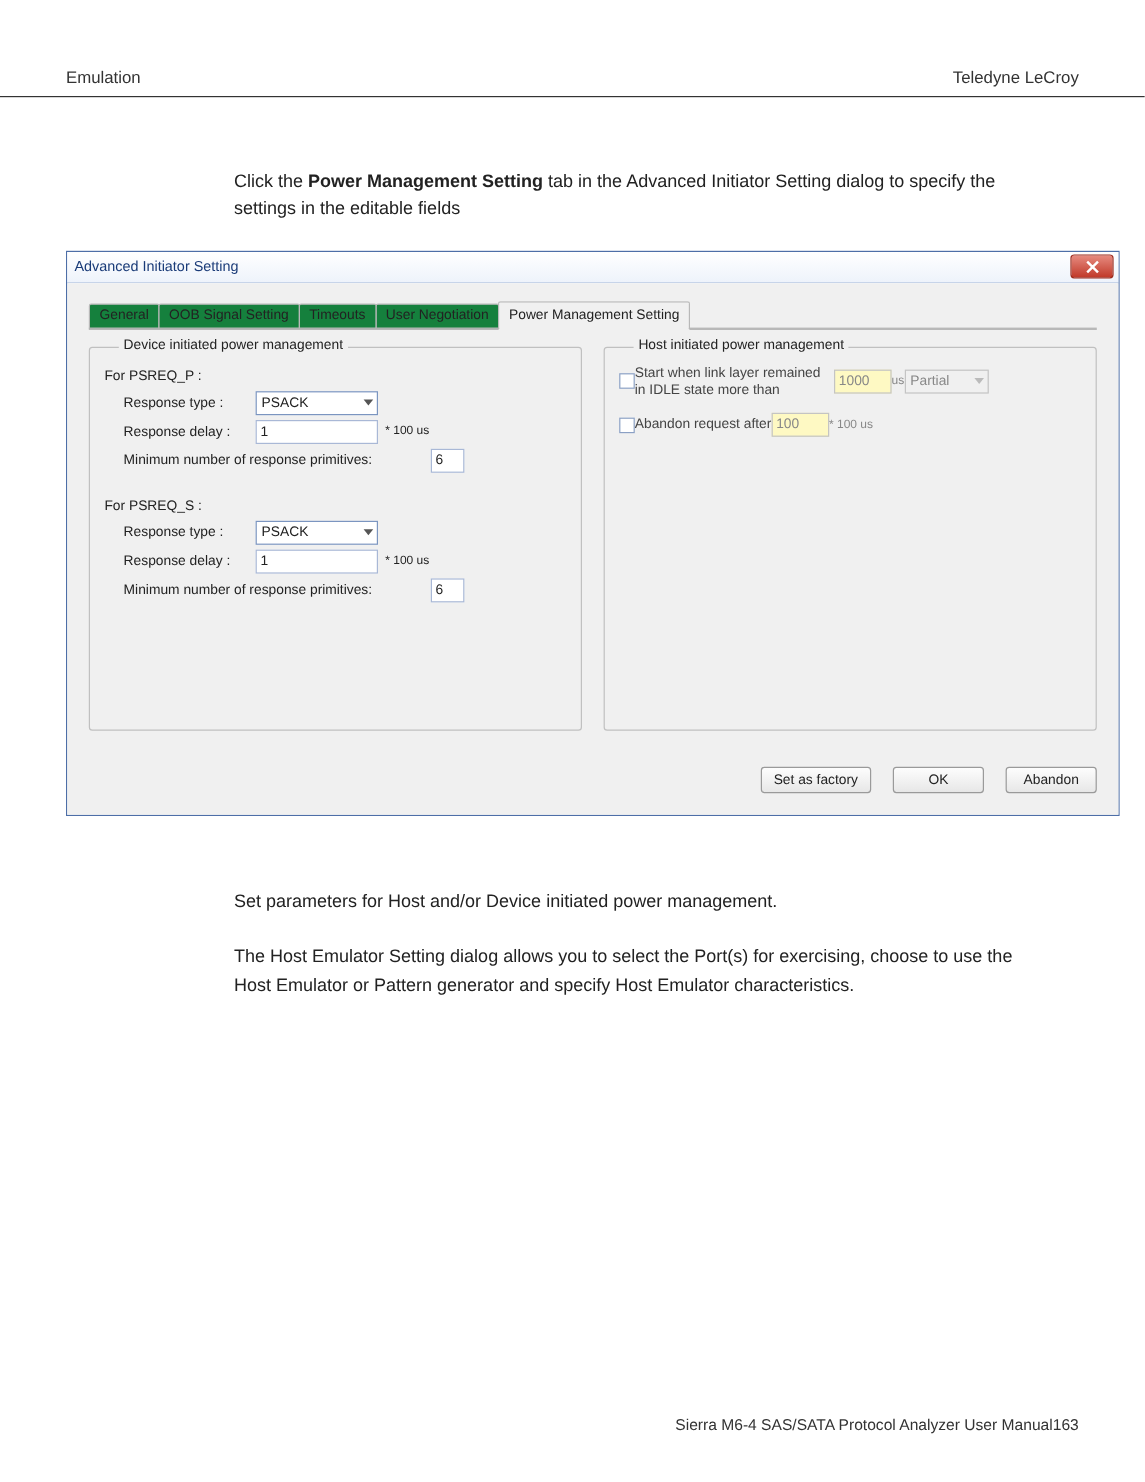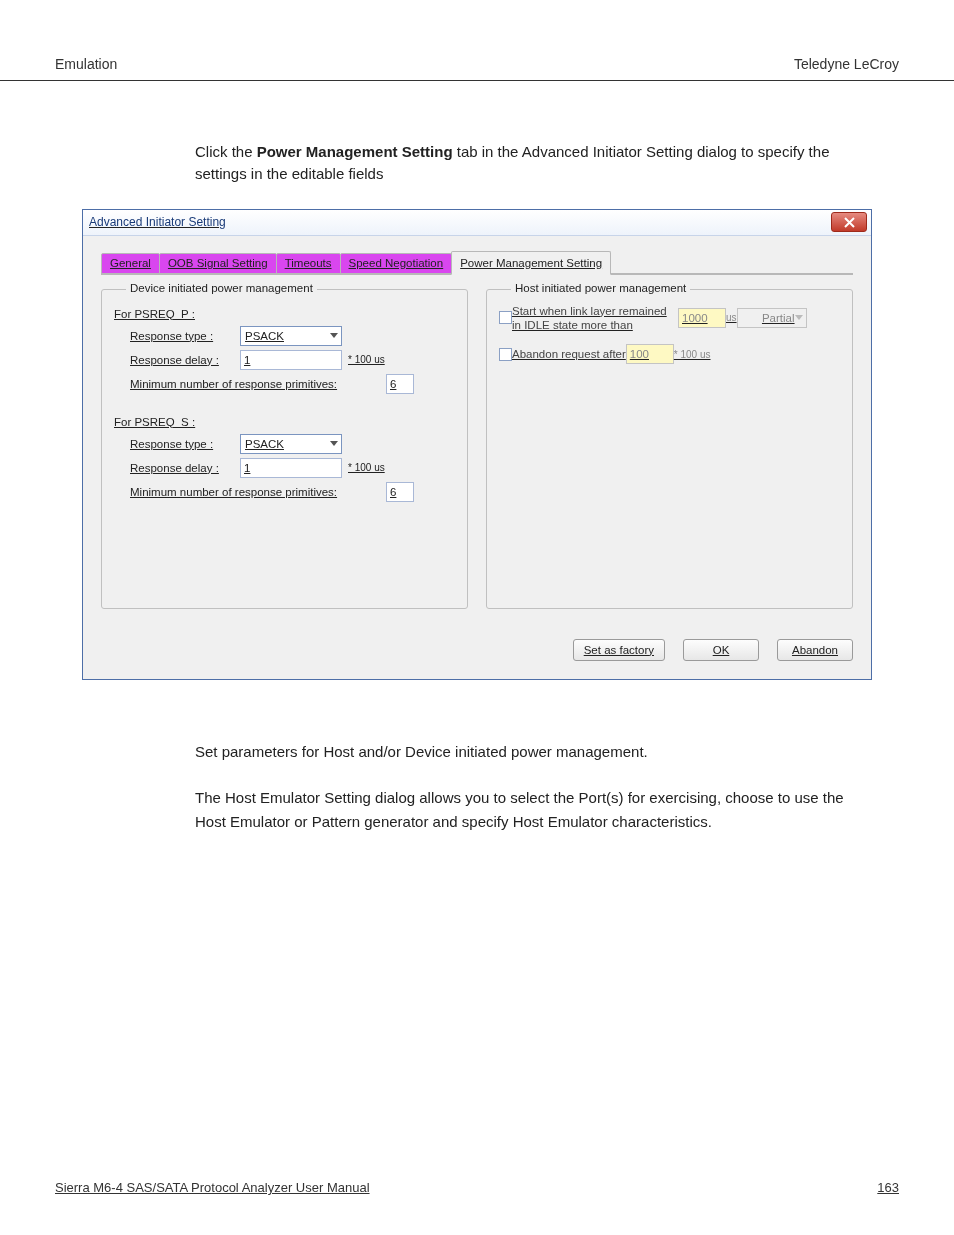--- a/index.html
+++ b/index.html
@@ -38,27 +38,26 @@
     line-height: 1.6;
     max-width: 680px;
     color: #222;
   }
   .post-text p { margin-bottom: 16px; }
   .post-text .nogap { margin-top: 22px; }
   .post-text a { color: #1a6bc7; text-decoration: none; }
 
   
   .dialog {
-    width: 790px;
+    width: 878px;
     margin: 0 auto;
     border: 1px solid #4d6ea7;
     background: #fff;
     position: relative;
     box-shadow: 0 0 0 1px #d9e3f1 inset;
-    text-decoration: underline;
   }
   .dlg-titlebar {
     background: linear-gradient(#fff, #eef3fb);
     height: 26px;
     display: flex;
     align-items: center;
     justify-content: space-between;
     padding: 0 0 0 6px;
     border-bottom: 1px solid #c7d4e9;
   }
@@ -87,21 +86,21 @@
   .tabs {
     display: flex;
     align-items: flex-end;
     font-size: 11.5px;
     color: #222;
     position: relative;
     z-index: 2;
   }
   .tabs .tab {
     border: 1px solid #b8b8b8;
-    background: #d946ef;
+    background: #15803d;
     padding: 3px 8px 4px 8px;
     margin-right: -1px;
     position: relative;
     border-bottom: 1px solid #b8b8b8;
     border-radius: 2px 2px 0 0;
   }
   .tabs .tab.active {
     background: #f0f0f0;
     border-bottom: 1px solid #f0f0f0;
     padding-top: 5px;
@@ -185,21 +184,21 @@
     width: 13px; height: 13px; border: 1px solid #8ba0c4; background: #fff;
     display: inline-block; flex-shrink:0;
   }
   .r-line {
     display:flex; align-items:center; gap:0; font-size:11.5px; margin-bottom: 12px;
   }
   .r-text { max-width: 166px; line-height: 1.25; color: #444;}
   .sel-dis {
     width: 70px; height: 20px;
     border: 1px solid #c4c4c4; background: #f0f0f0;
-    display:flex; align-items:center; justify-content:flex-end;
+    display:flex; align-items:center; justify-content:space-between;
     padding: 0 3px 0 4px; color:#888; font-size:11.5px;
   }
   .txt-dis {
     height: 20px; border:1px solid #c4c4c4; background:#fef9c3; color:#888;
     display:flex; align-items:center; padding:0 3px; font-size:11.5px;
   }
 
   
   .dlg-buttons {
     display:flex; justify-content:flex-end; gap:18px;
@@ -217,24 +216,23 @@
   }
   .btn-wide { min-width: 90px; }
 
   
   .page-footer {
     position: absolute;
     bottom: 40px;
     left: 55px;
     right: 55px;
     display:flex;
-    justify-content: space-between;
+    justify-content: flex-end;
     font-size: 13px;
     color: #333;
-    text-decoration: underline;
   }
 </style>
 </head>
 <body>
 
 <div class="page-header">
   <span>Emulation</span>
   <span>Teledyne LeCroy</span>
 </div>
 
@@ -252,21 +250,21 @@
           <path d="M1 1 L10 10 M10 1 L1 10" stroke="#fff" stroke-width="2" fill="none"></path>
         </svg>
       </div>
     </div>
     <div class="dlg-body">
 
       <div class="tabs">
         <div class="tab">General</div>
         <div class="tab">OOB Signal Setting</div>
         <div class="tab">Timeouts</div>
-        <div class="tab">Speed Negotiation</div>
+        <div class="tab">User Negotiation</div>
         <div class="tab active">Power Management Setting</div>
       </div>
       <div class="tab-border"></div>
 
       <div class="panels">
 
         <div class="groupbox">
           <span class="legend">Device initiated power management</span>
 
           <div class="sub-label">For PSREQ_P :</div>

